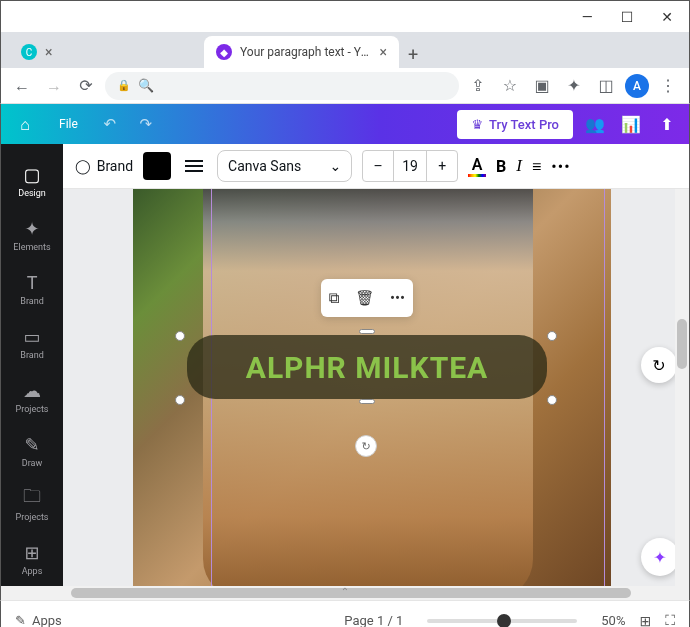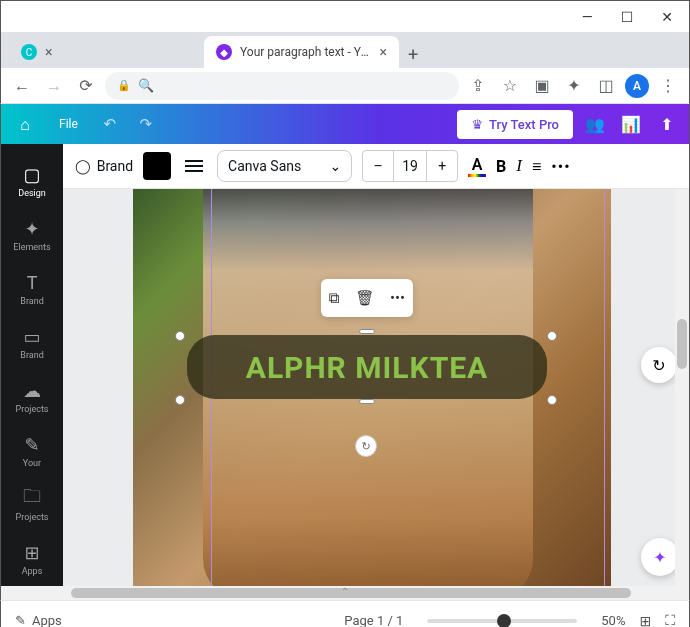--- a/index.html
+++ b/index.html
@@ -156,21 +156,21 @@
     <div class="ritem">
         <div class="ic">▭</div>
         <div>Brand</div>
       </div>
     <div class="ritem">
         <div class="ic">☁</div>
         <div>Projects</div>
       </div>
     <div class="ritem">
         <div class="ic">✎</div>
-        <div>Your</div>
+        <div>Draw</div>
       </div>
     <div class="ritem">
         <div class="ic">🗀</div>
         <div>Projects</div>
       </div>
     <div class="ritem">
         <div class="ic">⊞</div>
         <div>Apps</div>
       </div>
   </div>

